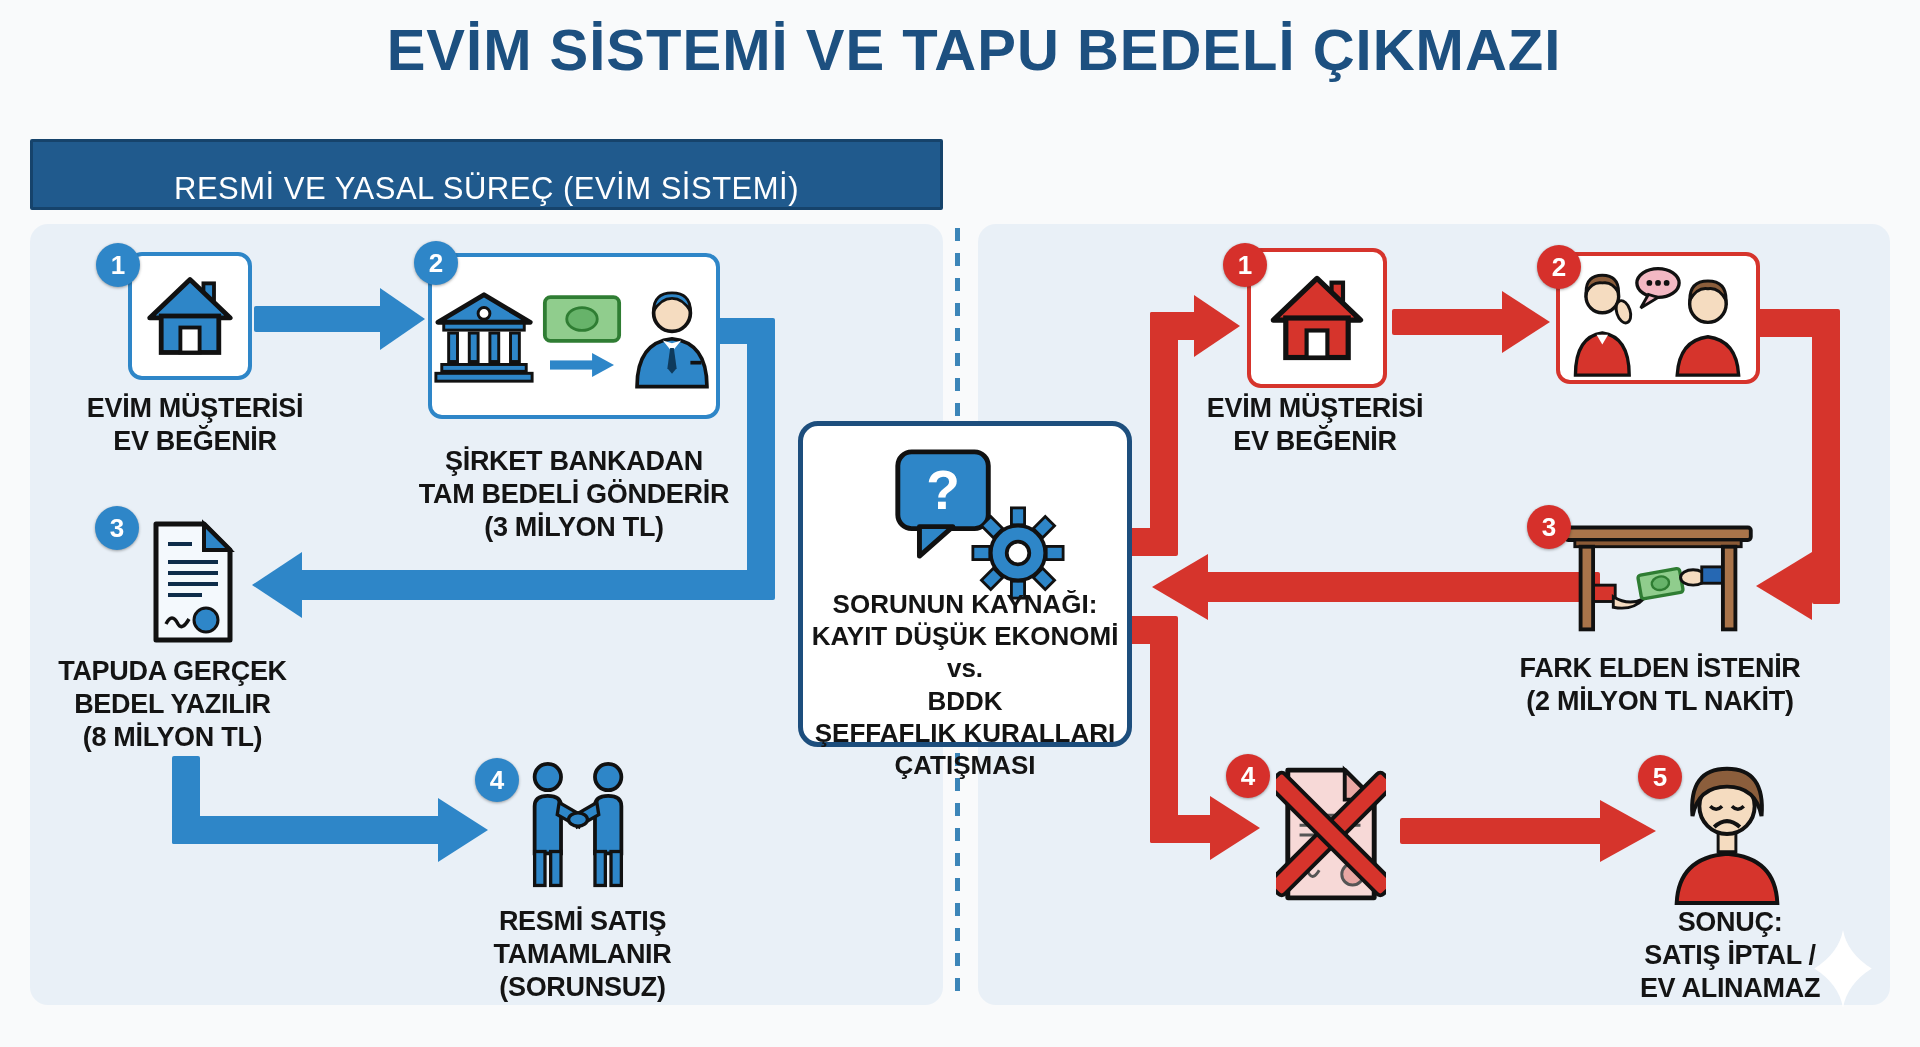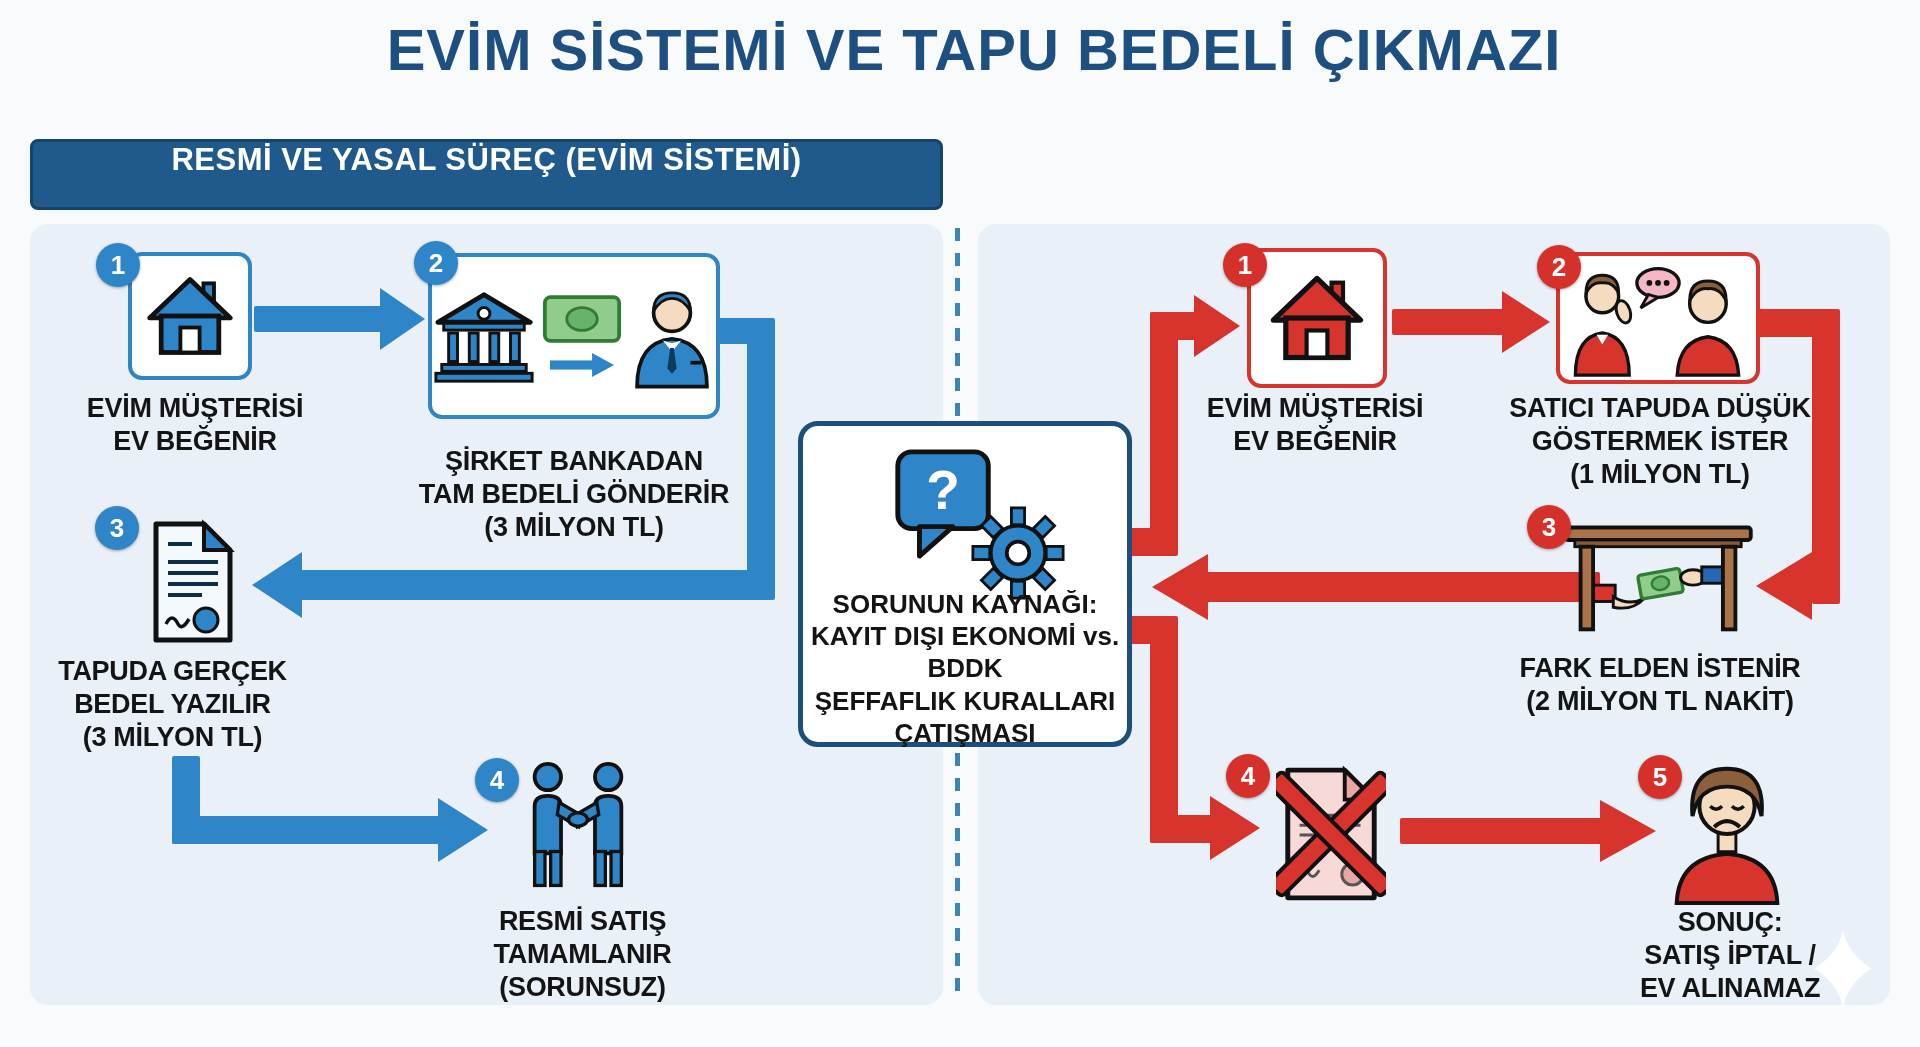--- a/index.html
+++ b/index.html
@@ -12,22 +12,22 @@
   }
   html,body{margin:0;padding:0;}
   body{font-family:"Liberation Sans", sans-serif;background:#f9fafb;}
   #stage{position:relative;width:1920px;height:1047px;background:#f9fafb;overflow:hidden;padding-left:28px;}
 
   .title{position:absolute;top:16px;left:0;width:100%;text-align:center;
     font-size:58px;font-weight:800;letter-spacing:1px;color:#1d5080;z-index:4;}
 
   .panel-body{position:absolute;background:var(--panel);border-radius:18px;z-index:1;}
   .panel-header{position:absolute;background:var(--hdr);border:3px solid var(--navy);
-    border-radius:8px;color:#fff;font-size:31px;font-weight:bold;letter-spacing:.5px;
-    display:flex;align-items:flex-start;justify-content:center;z-index:4;box-sizing:border-box;}
+    border-radius:2px;color:#fff;font-size:31px;font-weight:normal;letter-spacing:.5px;
+    display:flex;align-items:flex-end;justify-content:center;z-index:4;box-sizing:border-box;}
 
   .divider{position:absolute;left:955px;top:228px;width:5px;height:772px;z-index:2;
     background:repeating-linear-gradient(to bottom,#3c85b8 0 13px,transparent 13px 25px);}
 
   .shaft{position:absolute;background:var(--blue);z-index:3;border-radius:2px;}
   .shaft.red{background:var(--red);}
   .head{position:absolute;width:0;height:0;z-index:3;}
 
   .box{position:absolute;background:#fff;border:4px solid var(--blue);border-radius:14px;
     display:flex;align-items:center;justify-content:center;z-index:4;box-sizing:border-box;}
@@ -166,21 +166,21 @@
       <line x1="26" y1="55" x2="76" y2="55" stroke="#0e2d4a" stroke-width="4"></line>
       <line x1="26" y1="66" x2="76" y2="66" stroke="#0e2d4a" stroke-width="4"></line>
       <line x1="26" y1="77" x2="60" y2="77" stroke="#0e2d4a" stroke-width="4"></line>
       <circle cx="64" cy="102" r="12" fill="#2e86c8" stroke="#111" stroke-width="3"></circle>
       <path d="M24 106 q6 -12 12 0 q4 7 11 -5" stroke="#111" stroke-width="3.5" fill="none"></path>
     </svg>
   </span>
   <div class="badge" style="left:95px;top:506px;">3</div>
   <div class="caption" style="left:25px;top:655px;width:295px;">TAPUDA GERÇEK
 BEDEL YAZILIR
-(3 MİLYON TL)</div>
+(8 MİLYON TL)</div>
 
   <span class="abs" style="left:512px;top:758px;z-index:4;">
     <svg class="icon" width="132" height="138" viewBox="0 0 140 140">
       <circle cx="38" cy="17" r="14" fill="#2e86c8" stroke="#111" stroke-width="4"></circle>
       <circle cx="102" cy="17" r="14" fill="#2e86c8" stroke="#111" stroke-width="4"></circle>
       <path d="M24 98 V48 Q24 37 38 37 Q52 37 52 48 V98 Z" fill="#2e86c8" stroke="#111" stroke-width="4"></path>
       <path d="M116 98 V48 Q116 37 102 37 Q88 37 88 48 V98 Z" fill="#2e86c8" stroke="#111" stroke-width="4"></path>
       <path d="M50 44 L76 59 L71 70 L48 57 Z" fill="#2e86c8" stroke="#111" stroke-width="3.5"></path>
       <path d="M90 44 L64 59 L69 70 L92 57 Z" fill="#2e86c8" stroke="#111" stroke-width="3.5"></path>
       <ellipse cx="70" cy="62" rx="10" ry="7" fill="#2e86c8" stroke="#111" stroke-width="3.5"></ellipse>
@@ -213,21 +213,21 @@
           <rect x="43" y="2" width="14" height="18" transform="rotate(180 50 50)"></rect>
           <rect x="43" y="2" width="14" height="18" transform="rotate(225 50 50)"></rect>
           <rect x="43" y="2" width="14" height="18" transform="rotate(270 50 50)"></rect>
           <rect x="43" y="2" width="14" height="18" transform="rotate(315 50 50)"></rect>
         </g>
         <circle cx="50" cy="50" r="29" fill="#2e86c8" stroke="#111" stroke-width="4"></circle>
         <circle cx="50" cy="50" r="12" fill="#fff" stroke="#111" stroke-width="4"></circle>
       </svg>
     </span>
     <div class="center-label">SORUNUN KAYNAĞI:
-KAYIT DIŞI EKONOMİ vs.
+KAYIT DÜŞÜK EKONOMİ vs.
 BDDK
 ŞEFFAFLIK KURALLARI
 ÇATIŞMASI</div>
   </div>
 
   <div class="box red" style="left:1247px;top:248px;width:140px;height:140px;">
     <span>
       <svg class="icon" width="104" height="104" viewBox="0 0 100 100">
         <rect x="64" y="16" width="11" height="22" fill="#d6342c" stroke="#111" stroke-width="4"></rect>
         <path d="M50 12 L92 52 H8 Z" fill="#d6342c" stroke="#111" stroke-width="5" stroke-linejoin="round"></path>
@@ -253,23 +253,20 @@
         <path d="M14 122 Q14 82 42 78 Q70 82 70 122 Z" fill="#d6342c" stroke="#111" stroke-width="3.5"></path>
         <path d="M36 80 L42 90 L48 80 Z" fill="#fff"></path>
         <ellipse cx="64" cy="56" rx="7" ry="12" fill="#f5dcc0" stroke="#111" stroke-width="3" transform="rotate(-18 64 56)"></ellipse>
         <circle cx="152" cy="48" r="19" fill="#f5dcc0" stroke="#111" stroke-width="3.5"></circle>
         <path d="M133 44 Q133 24 152 24 Q171 24 171 44 Q163 30 152 32 Q141 30 133 44 Z" fill="#8b5e3c" stroke="#111" stroke-width="3"></path>
         <path d="M120 122 Q122 86 152 82 Q182 86 184 122 Z" fill="#d6342c" stroke="#111" stroke-width="3.5"></path>
       </svg>
     </span>
   </div>
   <div class="badge red" style="left:1537px;top:245px;">2</div>
-  <div class="caption" style="left:1502px;top:392px;width:316px;">SATICI TAPUDA DÜŞÜK
-GÖSTERMEK İSTER
-(1 MİLYON TL)</div>
 
   <span class="abs" style="left:1558px;top:514px;z-index:4;">
     <svg class="icon" width="200" height="125" viewBox="0 0 205 130">
       <rect x="28" y="74" width="30" height="17" fill="#d6342c" stroke="#111" stroke-width="3"></rect>
       <path d="M56 86 q16 10 32 2 q-12 13 -32 9 Z" fill="#f5dcc0" stroke="#111" stroke-width="3"></path>
       <g transform="rotate(-10 105 72)">
         <rect x="83" y="60" width="44" height="25" rx="3" fill="#90cd8d" stroke="#2f7d33" stroke-width="3.5"></rect>
         <ellipse cx="105" cy="72" rx="9" ry="7" fill="#67b36a" stroke="#2f7d33" stroke-width="2.5"></ellipse>
       </g>
       <ellipse cx="139" cy="66" rx="13" ry="8" fill="#f5dcc0" stroke="#111" stroke-width="3"></ellipse>

